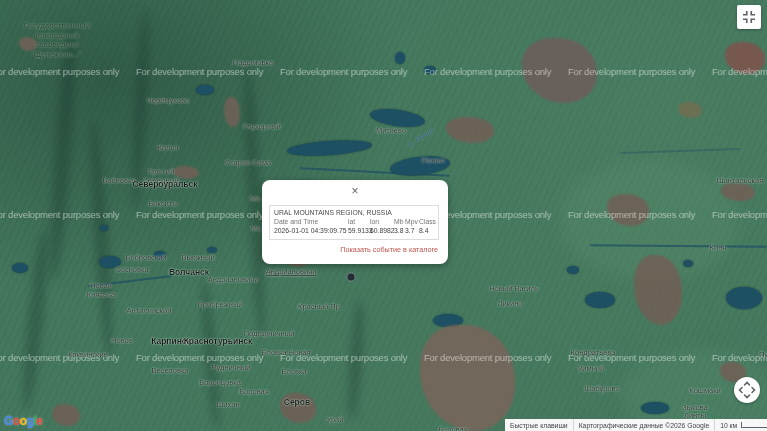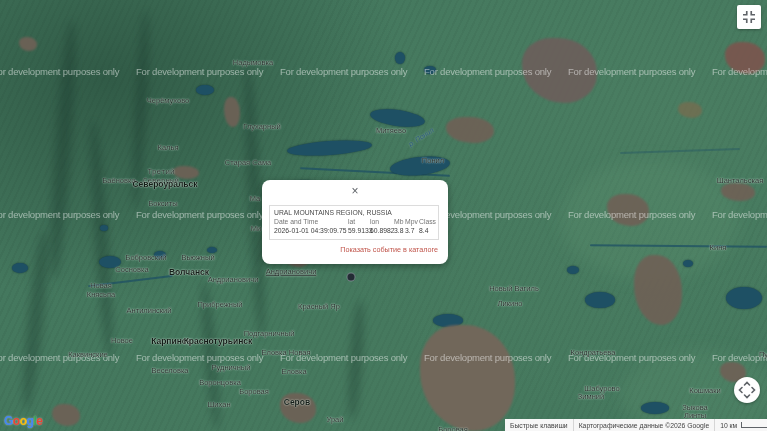--- a/index.html
+++ b/index.html
@@ -141,20 +141,26 @@
         <div class="wm" style="left: 568px; top: 209px;">For development purposes only</div>
         <div class="wm" style="left: 712px; top: 209px;">For development purposes only</div>
         <div class="wm" style="left: -8px; top: 352px;">For development purposes only</div>
         <div class="wm" style="left: 136px; top: 352px;">For development purposes only</div>
         <div class="wm" style="left: 280px; top: 352px;">For development purposes only</div>
         <div class="wm" style="left: 424px; top: 352px;">For development purposes only</div>
         <div class="wm" style="left: 568px; top: 352px;">For development purposes only</div>
         <div class="wm" style="left: 712px; top: 352px;">For development purposes only</div>
       </div>
 
+    <div class="reserve">
+      <div>Государственный</div>
+      <div>природный</div>
+      <div>заповедник</div>
+      <div>"Денежкин..."</div>
+    </div>
 
     <div id="labels-layer">
         <div class="map-label" style="left: 253px; top: 63px;">Надымовка</div>
         <div class="map-label" style="left: 168px; top: 101px;">Черёмухово</div>
         <div class="map-label" style="left: 262px; top: 127px; text-align: center;">Глухарный</div>
         <div class="map-label" style="left: 168px; top: 148px;">Калья</div>
         <div class="map-label" style="left: 161px; top: 176px; font-family: Liberation Mono, monospace;">Третий
 Северный</div>
         <div class="map-label" style="left: 248px; top: 163px;">Старая Сама</div>
         <div class="map-label" style="left: 391px; top: 131px;">Митяево</div>
@@ -179,29 +185,29 @@
         <div class="map-label" style="left: 122px; top: 341px;">Новое</div>
         <div class="map-label town" style="left: 171px; top: 341px;">Карпинск</div>
         <div class="map-label town" style="left: 218px; top: 341px;">Краснотурьинск</div>
         <div class="map-label" style="left: 88px; top: 355px;">Каквинские</div>
         <div class="map-label" style="left: 286px; top: 353px;">Еловка Новая</div>
         <div class="map-label" style="left: 231px; top: 368px;">Рудничный</div>
         <div class="map-label" style="left: 170px; top: 371px;">Веселовка</div>
         <div class="map-label" style="left: 294px; top: 372px;">Еловка</div>
         <div class="map-label" style="left: 220px; top: 383px;">Воронцовка</div>
         <div class="map-label" style="left: 254px; top: 392px;">Боровая</div>
-        <div class="map-label" style="left: 219px; top: 405px; text-align: right;">Шихан</div>
+        <div class="map-label" style="left: 228px; top: 405px; text-align: right;">Шихан</div>
         <div class="map-label town" style="left: 297px; top: 402px;">Серов</div>
         <div class="map-label" style="left: 335px; top: 420px;">Урай</div>
         <div class="map-label" style="left: 514px; top: 289px;">Новый Вагиль</div>
         <div class="map-label" style="left: 510px; top: 304px;">Ликино</div>
         <div class="map-label" style="left: 740px; top: 181px;">Шантальская</div>
         <div class="map-label" style="left: 718px; top: 248px;">Киня</div>
         <div class="map-label" style="left: 593px; top: 353px;">Кондратьева</div>
-        <div class="map-label" style="left: 591px; top: 369px; margin-top: 28px;">Зимний</div>
+        <div class="map-label" style="left: 591px; top: 369px;">Зимний</div>
         <div class="map-label" style="left: 602px; top: 389px;">Шабурово</div>
         <div class="map-label" style="left: 705px; top: 391px;">Кошмаки</div>
         <div class="map-label" style="left: 695px; top: 408px;">Зыкова</div>
         <div class="map-label" style="left: 695px; top: 416px;">Линты</div>
         <div class="map-label" style="left: 775px; top: 355px;">Пуксинка</div>
         <div class="map-label" style="left: 453px; top: 430px;">Боровая</div>
       </div>
 
     <div class="river-label" id="river-label" style="left: 421px; top: 137px; transform: translate(-50%, -50%) rotate(-33deg);">р. Понил</div>
 

